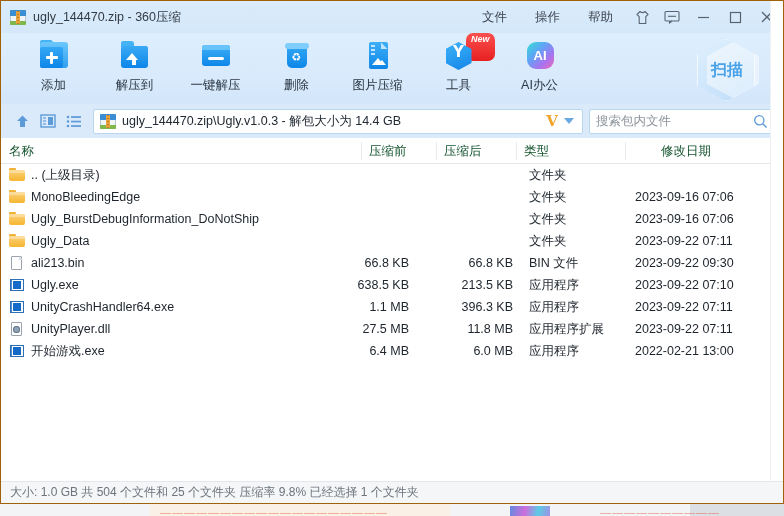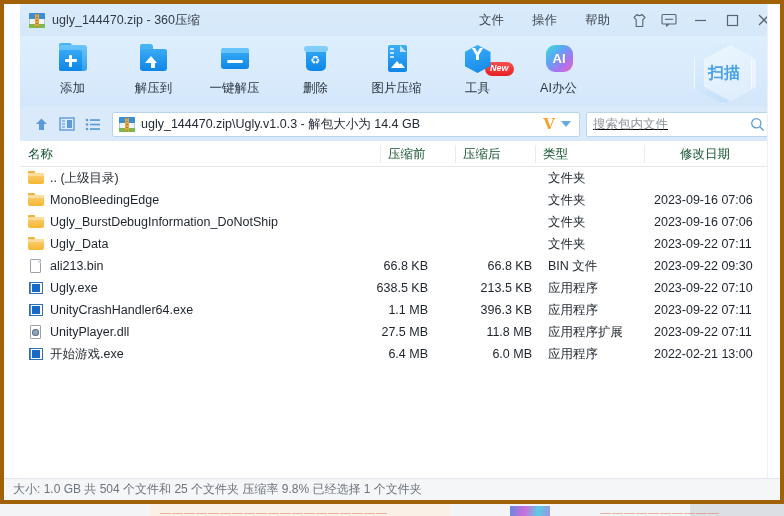--- a/index.html
+++ b/index.html
@@ -44,23 +44,22 @@
   .bg-band2 {
     position: absolute; left: 690px; top: 504px; width: 94px; height: 12px;
     background: #dcdfe3;
   }
 
   
   .window {
     position: absolute; left: 0; top: 0;
     width: 784px; height: 504px;
     background: #ffffff;
-    border: 4px solid #a16207;
+    border: 1px solid #a16207;
     overflow: hidden;
-    padding-left: 16px;
   }
 
   
   .titlebar {
     position: relative;
     height: 32px;
     background: linear-gradient(180deg,#dbecfb 0%, #d4e8fa 100%);
     display: flex; align-items: center;
   }
   .title-left { display: flex; align-items: center; padding-left: 9px; gap: 7px; }
@@ -155,22 +154,22 @@
     background: linear-gradient(160deg,#3fb2f7,#1186e8);
     clip-path: polygon(50% 0%,100% 25%,100% 75%,50% 100%,0% 75%,0% 25%); }
   .ic-tools .hex2 { position:absolute; left:12px; top:6px; width:21px; height:25px;
     background: rgba(140,190,235,.45);
     clip-path: polygon(50% 0%,100% 25%,100% 75%,50% 100%,0% 75%,0% 25%); z-index:-1; }
   .ic-tools .y { position:absolute; left:0; top:5px; width:36px; text-align:center;
     color:#fff; font-size:15px; font-weight:bold; font-family:"DejaVu Sans",sans-serif; }
   .new-badge {
     position: absolute; left: 48px; top: 0px;
     background: linear-gradient(180deg,#fb4f4f,#e72020);
-    color: #fff; font-size: 9px; line-height: 13px; height: 14px;
-    padding: 0 5px; border-radius: 7px; font-style: italic; font-weight: bold; margin-top: 26px;
+    color: #fff; font-size: 9px; line-height: 13px; height: 28px;
+    padding: 0 5px; border-radius: 7px; font-style: italic; font-weight: bold;
   }
 
   
   .ic-ai .sq { position:absolute; left:5px; top:4px; width:27px; height:27px; border-radius:9px;
     background: linear-gradient(135deg,#36e0d2 0%, #5aa8f5 35%, #a873f0 70%, #f06ab4 100%); }
   .ic-ai .t { position:absolute; left:5px; top:4px; width:27px; height:27px; line-height:27px; text-align:center;
     color:#fff; font-size:13px; font-weight:bold; }
 
   
   .scan {
@@ -210,21 +209,21 @@
   .addr-text { font-size: 12.5px; color: #222a33; white-space: nowrap; overflow: hidden; }
   .addr-right { margin-left: auto; display: flex; align-items: center; gap: 6px; padding-right: 2px; }
   .vlogo { color: #f2a42b; font-size: 15px; font-weight: bold; font-family: "DejaVu Serif", serif; }
   .caret-down {
     width: 0; height: 0; border-left: 5px solid transparent; border-right: 5px solid transparent;
     border-top: 6px solid #6aa9e0;
   }
   .search-field {
     width: 186px; height: 25px; margin-left: 6px; background: #fff;
     border: 1px solid #b9d6ef; border-radius: 2px;
-    display: flex; align-items: center; padding: 0 6px; text-decoration: underline;
+    display: flex; align-items: center; padding: 0 6px;
   }
   .search-ph { font-size: 12.5px; color: #8d949c; flex: 1; }
 
   
   .listhead {
     height: 26px; background: #ffffff; border-bottom: 1px solid #e3e6ea;
     position: relative;
   }
   .listhead .cell {
     position: absolute; top: 0; height: 26px; line-height: 26px;

